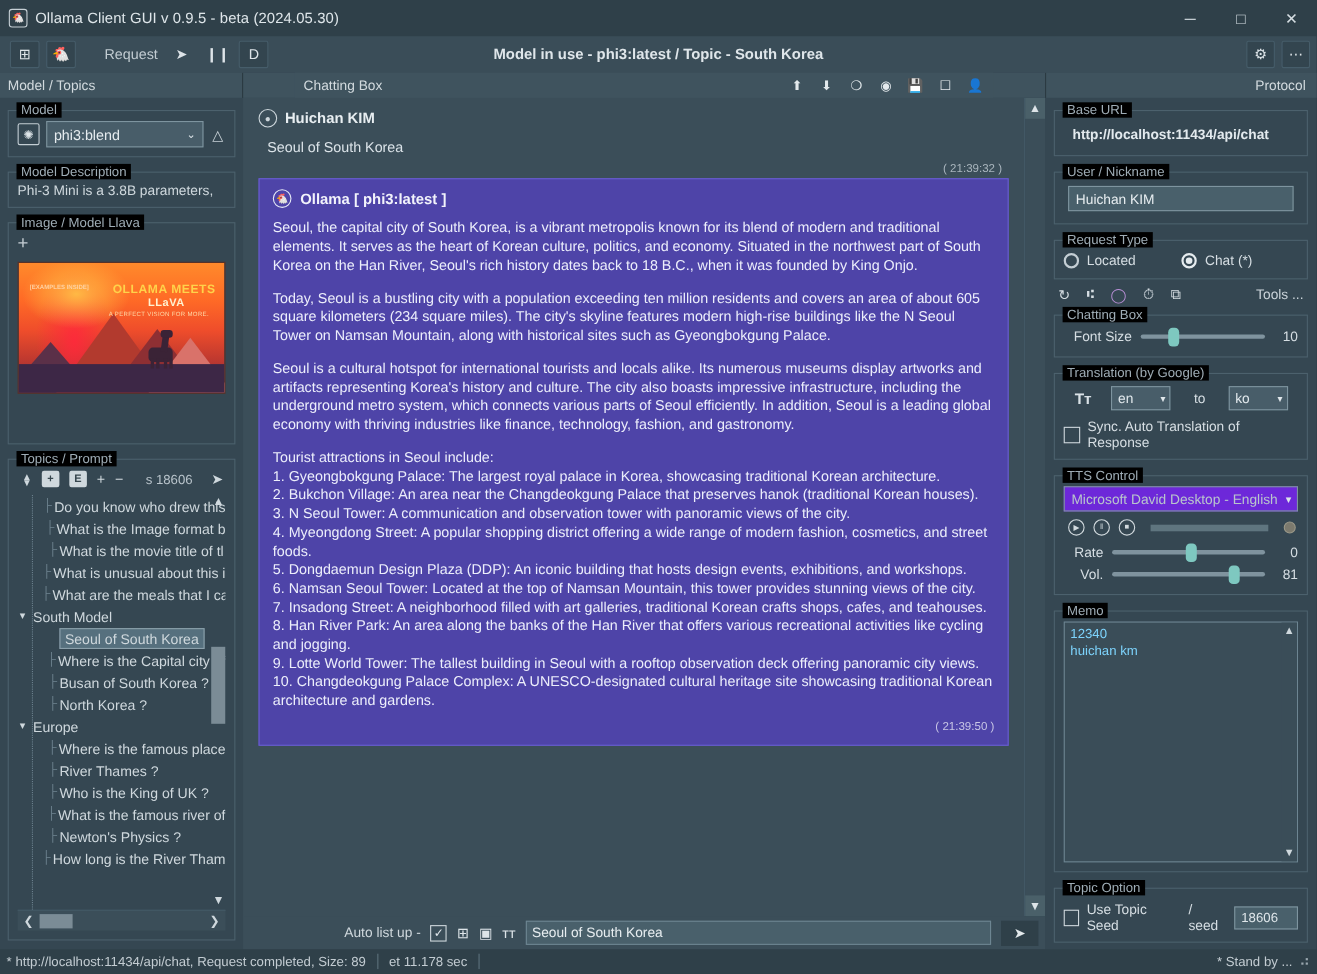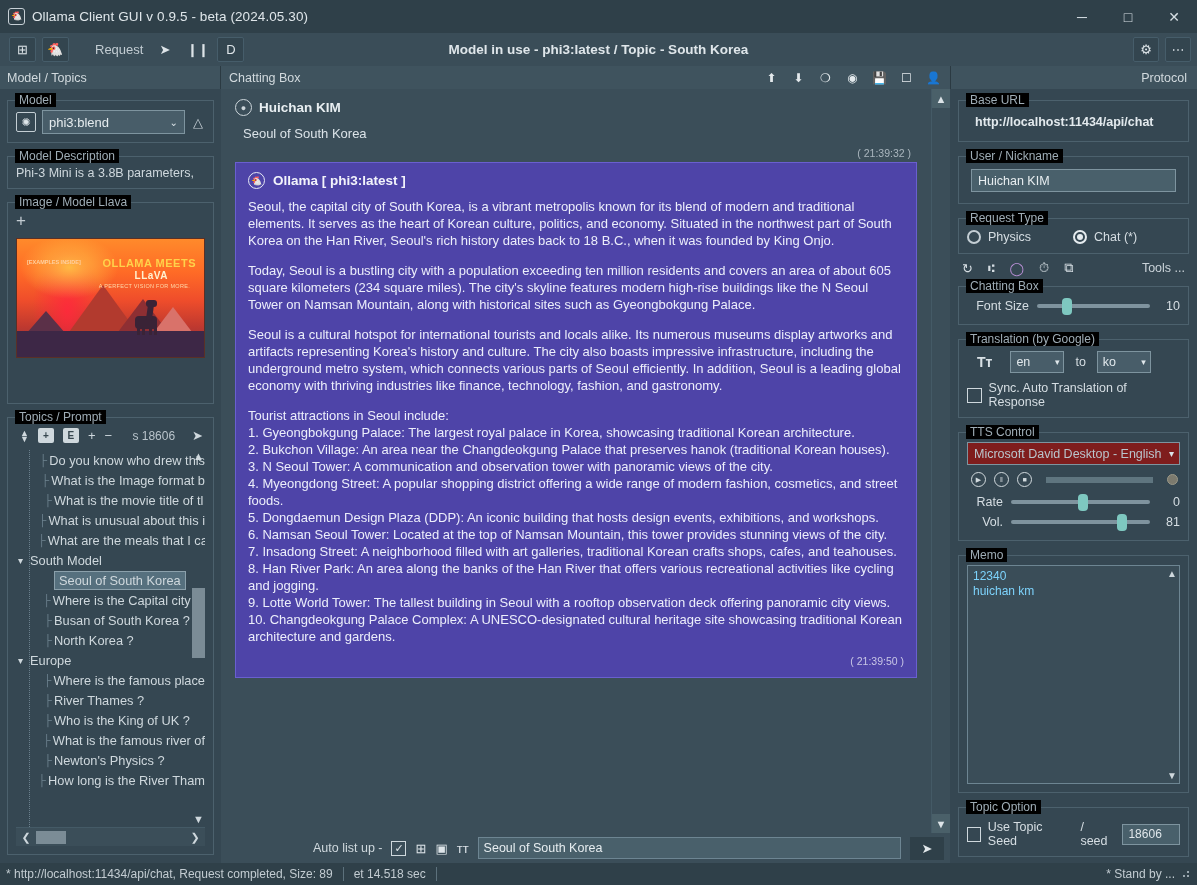--- a/index.html
+++ b/index.html
@@ -40,21 +40,21 @@
   .tb-btn.plain { background: transparent; border: none; }
   .tb-label { color: #c2ccd2; font-size: 13px; margin: 0 8px 0 20px; }
   .center-title {
     position: absolute; left: 0; right: 0; text-align: center;
     font-size: 13.5px; font-weight: bold; color: #dfe6ea; pointer-events: none;
   }
   .tb-right { position: absolute; right: 6px; top: 4px; display: flex; gap: 6px; }
   .tb-right .tb-btn { margin: 0; width: 26px; height: 25px; }
 
   
-  .headerstrip { height: 23px; display: flex; flex: 0 0 23px; background: #3f535e; }
+  .headerstrip { height: 23px; display: flex; flex: 0 0 23px; background: #3f535e; gap: 47px; }
   .hs-left { width: 221px; background: #3f535e; display: flex; align-items: center; padding-left: 7px; font-size: 12.5px; color: #d2dade; border-right: 1px solid #2b3a42;}
   .hs-mid { flex: 1; background: #3f535e; display: flex; align-items: center; padding-left: 8px; font-size: 12.5px; color: #d2dade; position: relative;}
   .hs-mid .icons { position: absolute; right: 10px; top: 0; height: 23px; display: flex; align-items: center; gap: 14px; }
   .hs-icon { color: #e3e9ec; font-size: 12px; display:flex; align-items:center; justify-content:center; width:13px; height:13px;}
   .hs-right { width: 247px; background: #3f535e; display: flex; align-items: center; justify-content: flex-end; padding-right: 10px; font-size: 12.5px; color: #d2dade; border-left: 1px solid #2b3a42;}
 
   
   .body { flex: 1; display: flex; min-height: 0; }
 
   
@@ -172,21 +172,21 @@
   .slider-row .sl-lbl { font-size: 12.5px; color: #d6dee3; width: 36px; text-align: right;}
   .track2 { flex: 1; height: 4px; background: #7f939e; border-radius: 2px; position: relative; }
   .knob { position: absolute; top: -6px; width: 10px; height: 17px; background: #7ec8c0; border-radius: 4px; }
   .sl-val { width: 22px; text-align: right; font-size: 12.5px; color: #d6dee3; }
   .tr-row { display: flex; align-items: center; gap: 8px; padding: 2px 0 5px 2px;}
   .tr-ic { font-weight: bold; font-size: 14px; color: #d9e1e6; }
   .mini-combo { width: 54px; height: 22px; background: #485d69; border: 1px solid #7e949f; display:flex;align-items:center;padding: 0 5px; font-size: 12.5px; color:#e1e8ec; position: relative;}
   .mini-combo .chev { position:absolute; right: 4px; font-size: 9px; }
   .chk-row { display: flex; align-items: center; gap: 7px; padding-top: 3px;}
   .chk-row .t { font-size: 12.5px; color: #d6dee3; }
-  .tts-combo { height: 23px; background: #7f1d1d; border: 1px solid #7e949f; display:flex;align-items:center;padding:0 6px;font-size:12.5px;color:#b9c5cc;position:relative;}
+  .tts-combo { height: 23px; background: #6d28d9; border: 1px solid #7e949f; display:flex;align-items:center;padding:0 6px;font-size:12.5px;color:#b9c5cc;position:relative;}
   .tts-combo .chev { position:absolute; right:5px; font-size:10px; color:#dbe3e8;}
   .tts-btns { display: flex; align-items: center; gap: 8px; padding: 7px 2px 5px 4px;}
   .cbtn { width: 15px; height: 15px; border-radius: 50%; border: 1.4px solid #d2dade; display:flex;align-items:center;justify-content:center;font-size:7px;color:#d2dade;}
   .prog { flex: 1; height: 6px; background: #5f757f; margin: 0 6px;}
   .led { width: 11px; height: 11px; border-radius: 50%; background: #7c7a6e; border: 1px solid #9a9888;}
   .memo-box { flex: 1; display: flex; flex-direction: column; min-height: 0;}
   .memo-area { flex: 1; display: flex; border: 1px solid #6d8592; background: #3a4d58; min-height: 0;}
   .memo-txt { flex: 1; padding: 3px 5px; font-size: 12px; color: #7dd3fc; line-height: 15px;}
   .memo-sb { width: 14px; background: #3a4d58; position: relative; }
   .memo-sb .a { position:absolute; left:0; right:0; text-align:center; color:#cfd8dd; font-size:10px;}
@@ -447,21 +447,21 @@
 
       <div class="gbox">
         <div class="legend">User / Nickname</div>
         <div class="txtin" style="margin: 3px 4px 3px 4px;">Huichan KIM</div>
       </div>
 
       <div class="gbox">
         <div class="legend">Request Type</div>
         <div class="radio-row">
           <div class="radio"></div>
-          <div class="radio-lbl">Physics</div>
+          <div class="radio-lbl">Located</div>
           <div class="radio on" style="margin-left:42px;"></div>
           <div class="radio-lbl">Chat (*)</div>
         </div>
       </div>
 
       <div class="tools-row">
         <div class="ti">↻</div>
         <div class="ti" style="font-size:11px;">⑆</div>
         <div class="ti" style="color:#b98fd6;">◯</div>
         <div class="ti">⏱</div>
@@ -481,21 +481,21 @@
       </div>
 
       <div class="gbox">
         <div class="legend">Translation (by Google)</div>
         <div class="tr-row">
           <div class="tr-ic" style="margin-left:8px;">Tт</div>
           <div class="mini-combo" style="margin-left:10px;">
             <span>en</span>
             <span class="chev">▾</span>
           </div>
-          <div class="radio-lbl" style="margin:0 3px;">to</div>
+          <div class="radio-lbl" style="margin:0 13px;">to</div>
           <div class="mini-combo">
             <span>ko</span>
             <span class="chev">▾</span>
           </div>
         </div>
         <div class="chk-row">
           <div class="chk"></div>
           <div class="t">Sync. Auto Translation of Response</div>
         </div>
       </div>
@@ -551,21 +551,21 @@
           <div class="t" style="margin-left:6px;">/ seed</div>
           <div class="seed-in" style="margin-left:4px;">18606</div>
         </div>
       </div>
     </div>
   </div>
 
   <div class="statusbar">
     <span>* http://localhost:11434/api/chat, Request completed, Size: 89</span>
     <span class="sb-sep"></span>
-    <span>et 14.518 sec</span>
+    <span>et 11.178 sec</span>
     <span class="sb-sep"></span>
     <span class="sb-right">
       <span>* Stand by ...</span>
       <span class="grip">
         <i style="left:6px;top:2px"></i>
           <i style="left:2px;top:6px"></i>
           <i style="left:6px;top:6px"></i>
       </span>
     </span>
   </div>

